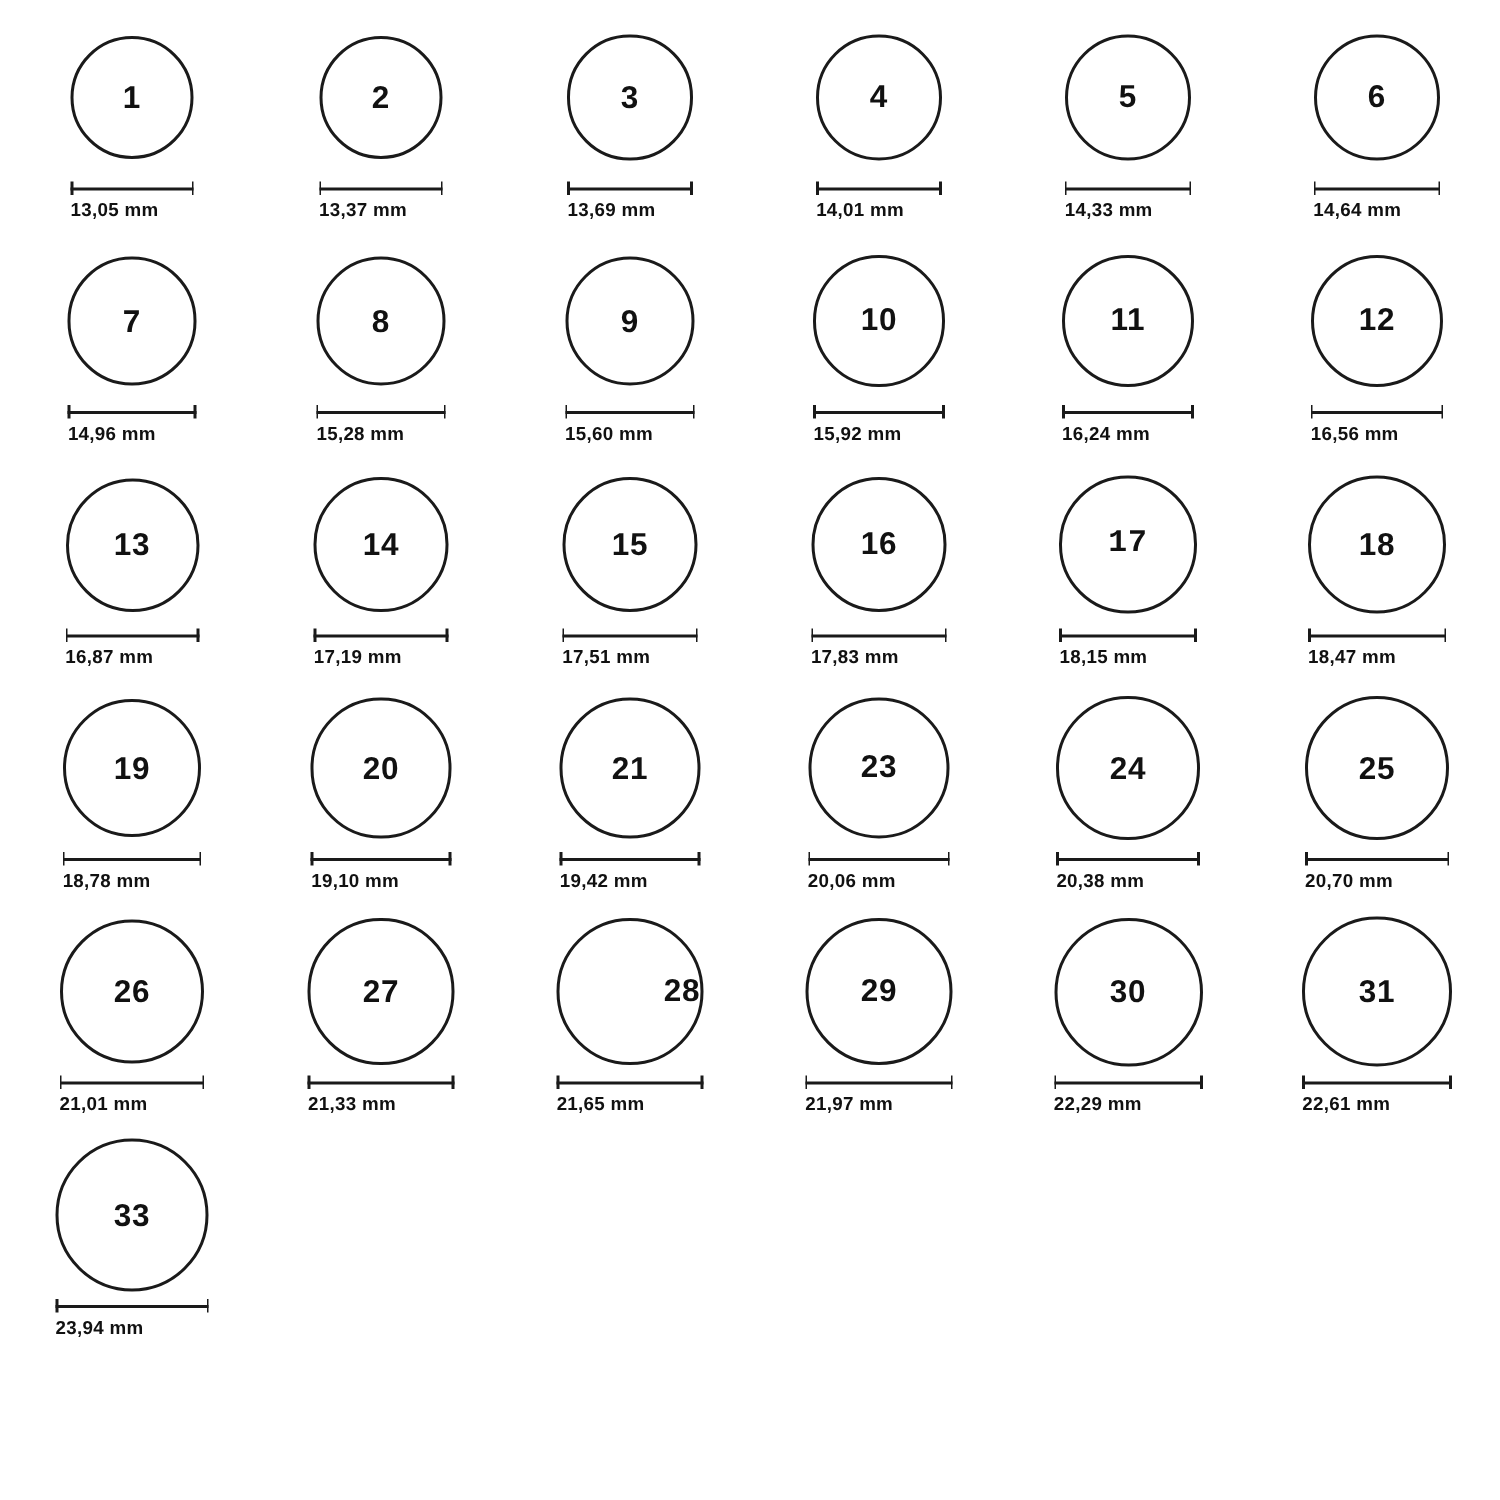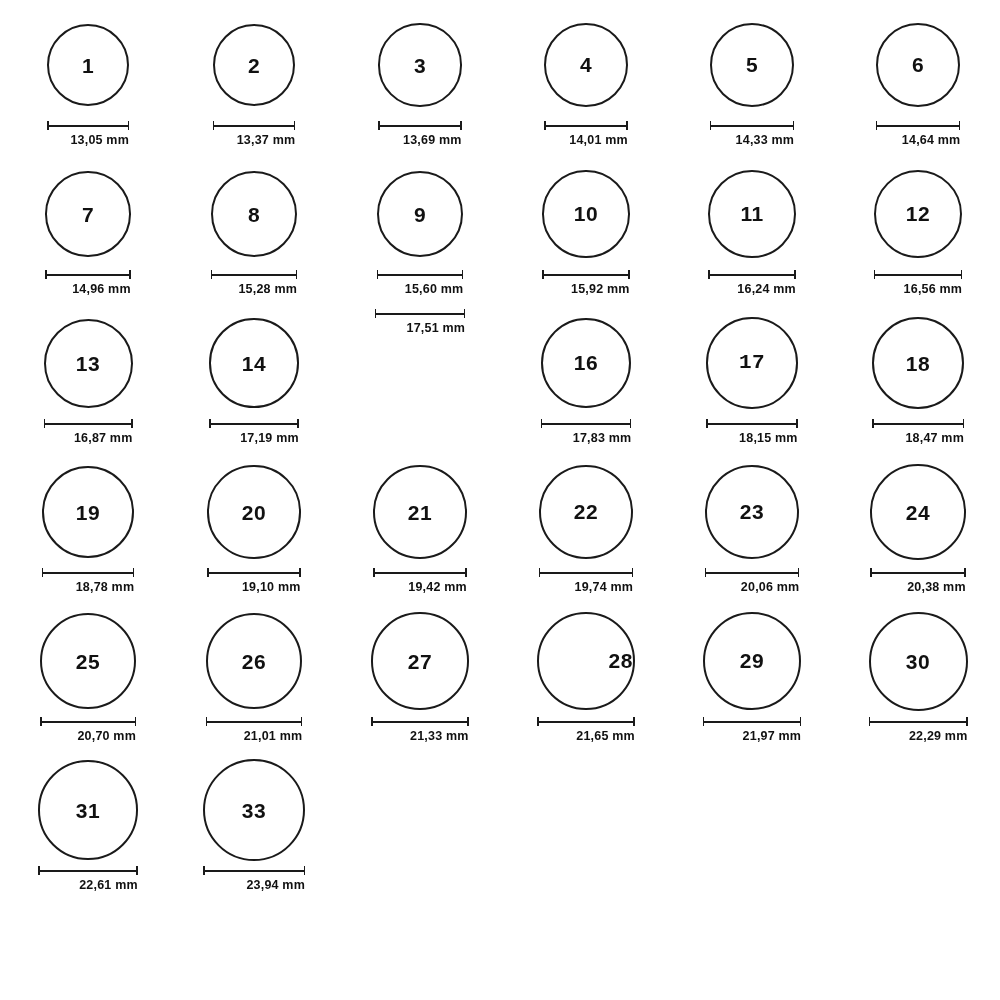--- a/index.html
+++ b/index.html
@@ -59,21 +59,21 @@
     font-weight: bold;
     font-size: 21px;
     color: #111111;
     line-height: 1;
     letter-spacing: 0.5px;
   }
 
   .measure {
     display: flex;
     flex-direction: column;
-    align-items: flex-end;
+    align-items: flex-start;
     margin-top: 1px;
   }
 
   .caliper {
     position: relative;
     height: 9px;
   }
 
   .caliper .bar {
     position: absolute;
@@ -313,20 +313,25 @@
         <div class="measure">
           <div class="caliper" style="width: 89.6px;">
             <div class="bar"></div>
             <div class="tick left"></div>
             <div class="tick right"></div>
           </div>
           <div class="mm">17,19 mm</div>
         </div>
       </div>
       <div class="cell">
+        <div class="circle-wrap">
+          <div class="circle" style="width: 90.2px; height: 90.2px;">
+            <span class="circle-label">15</span>
+          </div>
+        </div>
         <div class="measure">
           <div class="caliper" style="width: 90.2px;">
             <div class="bar"></div>
             <div class="tick left"></div>
             <div class="tick right"></div>
           </div>
           <div class="mm">17,51 mm</div>
         </div>
       </div>
       <div class="cell">
@@ -414,35 +419,20 @@
           <div class="caliper" style="width: 93.7px;">
             <div class="bar"></div>
             <div class="tick left"></div>
             <div class="tick right"></div>
           </div>
           <div class="mm">19,42 mm</div>
         </div>
       </div>
       <div class="cell">
         <div class="circle-wrap">
-          <div class="circle" style="width: 94.3px; height: 94.3px;">
-            <span class="circle-label">22</span>
-          </div>
-        </div>
-        <div class="measure">
-          <div class="caliper" style="width: 94.3px;">
-            <div class="bar"></div>
-            <div class="tick left"></div>
-            <div class="tick right"></div>
-          </div>
-          <div class="mm">19,74 mm</div>
-        </div>
-      </div>
-      <div class="cell">
-        <div class="circle-wrap">
           <div class="circle" style="width: 94.9px; height: 94.9px;">
             <span class="circle-label">23</span>
           </div>
         </div>
         <div class="measure">
           <div class="caliper" style="width: 94.9px;">
             <div class="bar"></div>
             <div class="tick left"></div>
             <div class="tick right"></div>
           </div>

